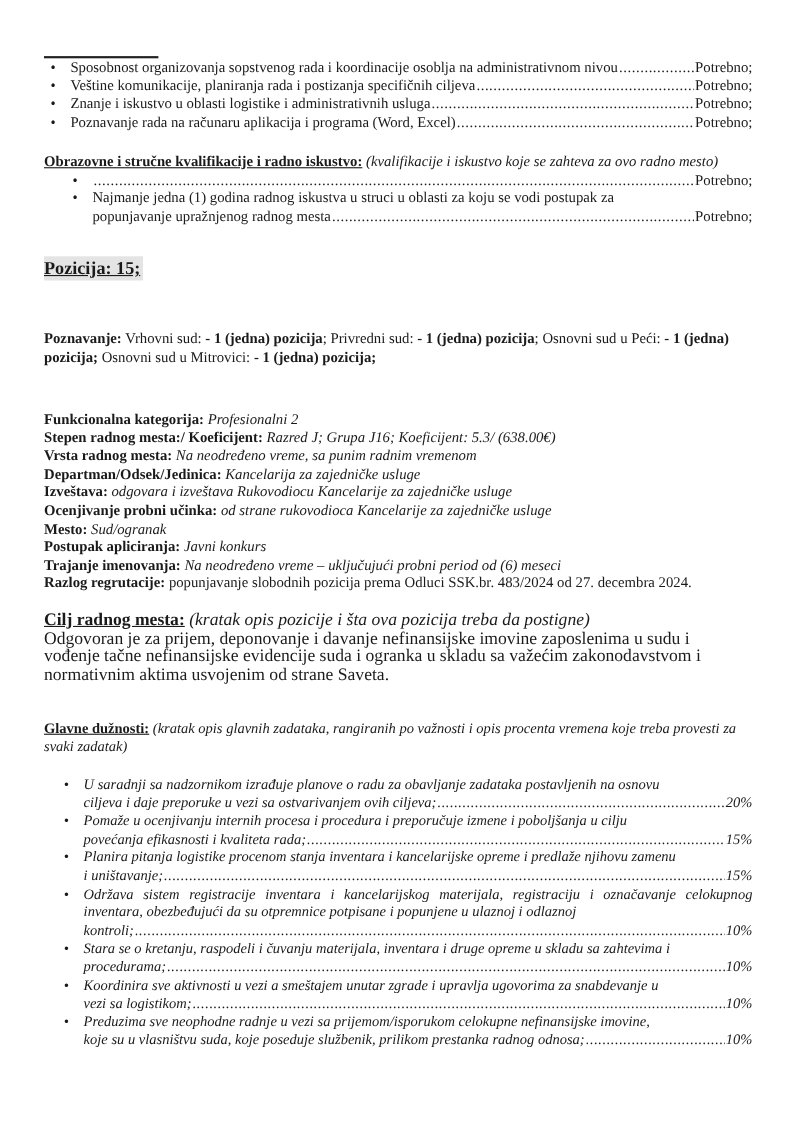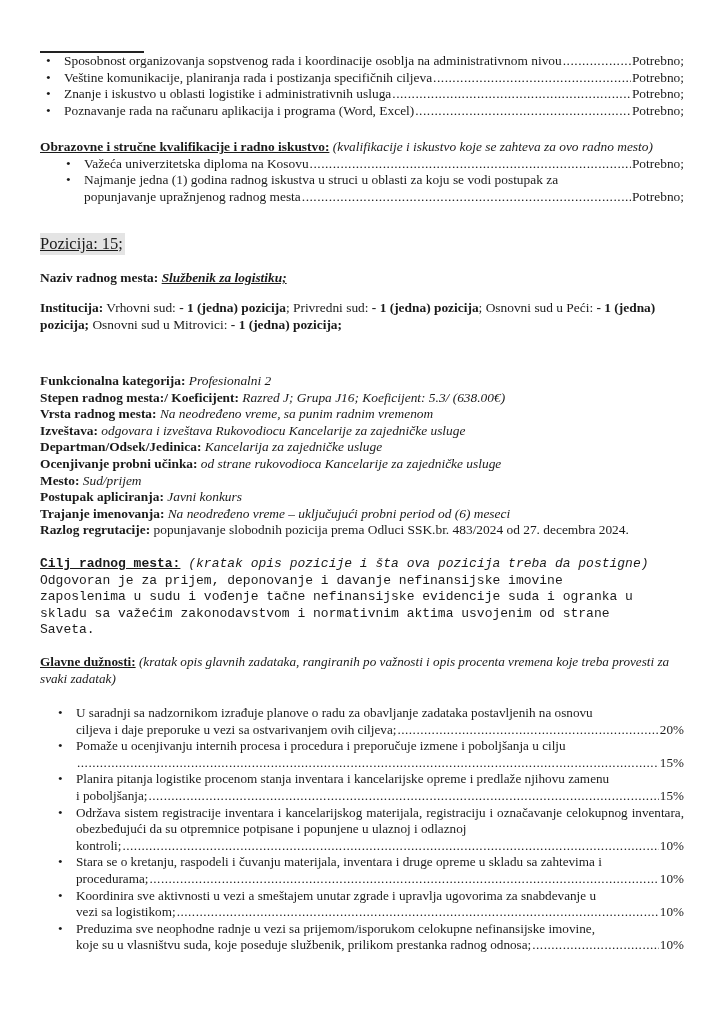--- a/index.html
+++ b/index.html
@@ -15,25 +15,25 @@
   ul.dots li { position: relative; padding-left: 24px; }
   ul.dots li::before { content: "\2022"; position: absolute; left: 6px; top: 0; }
   .row { display: flex; align-items: baseline; }
   .row .txt { white-space: nowrap; }
   .row .lead { flex: 1; overflow: hidden; white-space: nowrap; margin: 0 1px; }
   .row .lead::after { content: "................................................................................................................................................................................................................................................"; letter-spacing: 0.5px; }
   .row .val { white-space: nowrap; }
   .heading { font-weight: bold; text-decoration: underline; }
   .ital { font-style: italic; }
   .bold { font-weight: bold; }
-  .poz { font-weight: normal; text-decoration: underline; font-size: 16.5px; background: #e4e4e4; padding: 1px 2px 2px 0; }
+  .poz { font-weight: bold; text-decoration: underline; font-size: 16.5px; background: #e4e4e4; padding: 1px 2px 2px 0; }
   .field { margin: 0; }
   .field .lbl { font-weight: bold; }
   .field .v { font-style: italic; }
-  .duties li { text-align: justify; }
+  .duties li { text-align: justify; font-style: italic; }
   .duties .pct-line { display: flex; align-items: baseline; }
   .duties .pct-line .lead { flex: 1; overflow: hidden; white-space: nowrap; margin: 0 1px; }
   .duties .pct-line .lead::after { content: "................................................................................................................................................................................................................................................"; letter-spacing: 0.5px; }
   .duties ul.dots li { padding-left: 24px; margin-bottom: 0; }
   .duties.block { font-size: 13.2px; }
   p { margin: 0; }
 </style>
 </head>
 <body>
 
@@ -72,63 +72,58 @@
           </div>
         </li>
     </ul>
   </div>
 
   <div class="block" style="top:139px;">
     <p><span class="heading">Obrazovne i stručne kvalifikacije i radno iskustvo:</span> <span class="ital">(kvalifikacije i iskustvo koje se zahteva za ovo radno mesto)</span></p>
     <ul class="dots" style="margin-left:20px;">
       <li>
           <div class="row">
-            <span class="txt">Važeća univerzitetska diploma na Kosovu</span>
             <span class="lead"></span>
             <span class="val">Potrebno;</span>
           </div>
         </li>
       <li>
           <div>Najmanje jedna (1) godina radnog iskustva u struci u oblasti za koju se vodi postupak za</div>
           <div class="row">
             <span class="txt">popunjavanje upražnjenog radnog mesta</span>
             <span class="lead"></span>
             <span class="val">Potrebno;</span>
           </div>
         </li>
     </ul>
   </div>
 
   <div class="block" style="top:236px;">
     <span class="poz">Pozicija: 15;</span>
   </div>
 
-  <div class="block" style="top:270px;">
-    <span class="bold">Naziv radnog mesta:</span>
-    <span class="bold ital" style="text-decoration:underline;">Službenik za logistiku;</span>
-  </div>
 
   <div class="block" style="top:300px;">
-    <span class="bold">Institucija:</span><span> Vrhovni sud: </span><span class="bold">- 1 (jedna) pozicija</span><span>; Privredni sud: </span><span class="bold">- 1 (jedna) pozicija</span><span>; Osnovni sud u Peći: </span><span class="bold">- 1 (jedna) pozicija;</span><span> Osnovni sud u Mitrovici: </span><span class="bold">- 1 (jedna) pozicija;</span>
+    <span class="bold">Poznavanje:</span><span> Vrhovni sud: </span><span class="bold">- 1 (jedna) pozicija</span><span>; Privredni sud: </span><span class="bold">- 1 (jedna) pozicija</span><span>; Osnovni sud u Peći: </span><span class="bold">- 1 (jedna) pozicija;</span><span> Osnovni sud u Mitrovici: </span><span class="bold">- 1 (jedna) pozicija;</span>
   </div>
 
   <div class="block" style="top:345px;margin-top:28px;">
     <p class="field"><span class="lbl">Funkcionalna kategorija:</span><span class="v"> Profesionalni 2</span></p>
     <p class="field"><span class="lbl">Stepen radnog mesta:/ Koeficijent:</span><span class="v"> Razred J; Grupa J16; Koeficijent: 5.3/ (638.00€)</span></p>
     <p class="field"><span class="lbl">Vrsta radnog mesta:</span><span class="v"> Na neodređeno vreme, sa punim radnim vremenom</span></p>
+    <p class="field"><span class="lbl">Departman/Odsek/Jedinica:</span><span class="v"> Kancelarija za zajedničke usluge</span></p>
     <p class="field"><span class="lbl">Izveštava:</span><span class="v"> odgovara i izveštava Rukovodiocu Kancelarije za zajedničke usluge</span></p>
-    <p class="field"><span class="lbl">Departman/Odsek/Jedinica:</span><span class="v"> Kancelarija za zajedničke usluge</span></p>
     <p class="field"><span class="lbl">Ocenjivanje probni učinka:</span><span class="v"> od strane rukovodioca Kancelarije za zajedničke usluge</span></p>
-    <p class="field"><span class="lbl">Mesto:</span><span class="v"> Sud/prijem</span></p>
+    <p class="field"><span class="lbl">Mesto:</span><span class="v"> Sud/ogranak</span></p>
     <p class="field"><span class="lbl">Postupak apliciranja:</span><span class="v"> Javni konkurs</span></p>
     <p class="field"><span class="lbl">Trajanje imenovanja:</span><span class="v"> Na neodređeno vreme – uključujući probni period od (6) meseci</span></p>
     <p class="field"><span class="lbl">Razlog regrutacije:</span><span> popunjavanje slobodnih pozicija prema Odluci SSK.br. 483/2024 od 27. decembra 2024.</span></p>
   </div>
 
-  <div class="block" style="top:556px; font-size:13px;font-family:Liberation Mono, monospace;">
+  <div class="block" style="top:556px; font-size:16px;">
     <p><span class="heading">Cilj radnog mesta:</span><span class="ital"> (kratak opis pozicije i šta ova pozicija treba da postigne)</span></p>
     <p style="width:600px;">Odgovoran je za prijem, deponovanje i davanje nefinansijske imovine zaposlenima u sudu i vođenje tačne nefinansijske evidencije suda i ogranka u skladu sa važećim zakonodavstvom i normativnim aktima usvojenim od strane Saveta.</p>
   </div>
 
   <div class="block" style="top:654px; font-size:13.2px;">
     <p><span class="heading">Glavne dužnosti:</span><span class="ital"> (kratak opis glavnih zadataka, rangiranih po važnosti i opis procenta vremena koje treba provesti za svaki zadatak)</span></p>
   </div>
 
   <div class="block duties" style="top:705px; left:52px; width:632px;">
     <ul class="dots">
@@ -136,28 +131,29 @@
           <div>U saradnji sa nadzornikom izrađuje planove o radu za obavljanje zadataka postavljenih na osnovu</div>
           <div class="pct-line">
             <span>ciljeva i daje preporuke u vezi sa ostvarivanjem ovih ciljeva;</span>
             <span class="lead"></span>
             <span>20%</span>
           </div>
         </li>
       <li>
           <div>Pomaže u ocenjivanju internih procesa i procedura i preporučuje izmene i poboljšanja u cilju</div>
           <div class="pct-line">
+            <span>povećanja efikasnosti i kvaliteta rada;</span>
             <span class="lead"></span>
             <span>15%</span>
           </div>
         </li>
       <li>
           <div>Planira pitanja logistike procenom stanja inventara i kancelarijske opreme i predlaže njihovu zamenu</div>
           <div class="pct-line">
-            <span>i poboljšanja;</span>
+            <span>i uništavanje;</span>
             <span class="lead"></span>
             <span>15%</span>
           </div>
         </li>
       <li>
           <div>Održava sistem registracije inventara i kancelarijskog materijala, registraciju i označavanje celokupnog inventara, obezbeđujući da su otpremnice potpisane i popunjene u ulaznoj i odlaznoj</div>
           <div class="pct-line">
             <span>kontroli;</span>
             <span class="lead"></span>
             <span>10%</span>

